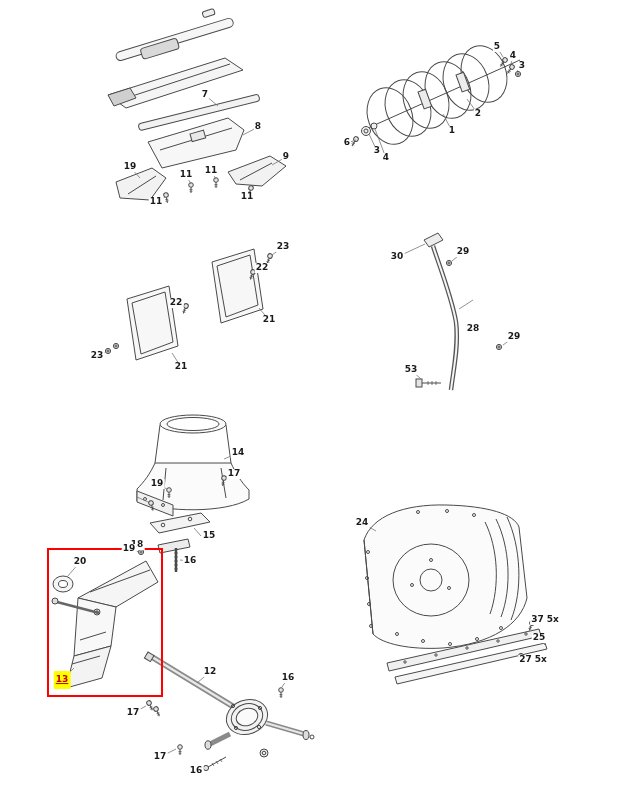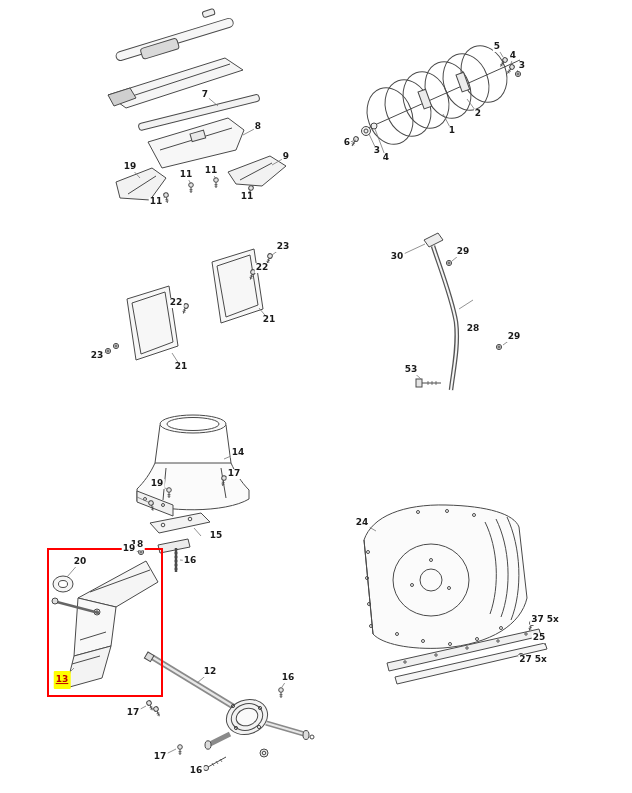--- a/index.html
+++ b/index.html
@@ -292,21 +292,21 @@
       <span class="part-label" style="left: 181px; top: 367px; color: rgb(26, 26, 26);">21</span>
       <span class="part-label" style="left: 397px; top: 257px; color: rgb(26, 26, 26);">30</span>
       <span class="part-label" style="left: 463px; top: 252px; color: rgb(26, 26, 26);">29</span>
       <span class="part-label" style="left: 473px; top: 300px; color: rgb(26, 26, 26); margin-top: 29px;">28</span>
       <span class="part-label" style="left: 514px; top: 337px; color: rgb(26, 26, 26);">29</span>
       <span class="part-label" style="left: 411px; top: 370px; color: rgb(26, 26, 26);">53</span>
       <span class="part-label" style="left: 238px; top: 453px; color: rgb(26, 26, 26);">14</span>
       <span class="part-label" style="left: 234px; top: 474px; color: rgb(26, 26, 26);">17</span>
       <span class="part-label" style="left: 157px; top: 484px; color: rgb(26, 26, 26);">19</span>
       <span class="part-label" style="left: 137px; top: 497px; color: rgb(26, 26, 26); margin-top: 48px;">18</span>
-      <span class="part-label" style="left: 216px; top: 536px; color: rgb(26, 26, 26); text-align: right;">15</span>
+      <span class="part-label" style="left: 209px; top: 536px; color: rgb(26, 26, 26); text-align: right;">15</span>
       <span class="part-label" style="left: 129px; top: 549px; color: rgb(26, 26, 26);">19</span>
       <span class="part-label" style="left: 190px; top: 561px; color: rgb(26, 26, 26);">16</span>
       <span class="part-label" style="left: 80px; top: 562px; color: rgb(26, 26, 26);">20</span>
       <span class="part-label highlighted" style="left: 62px; top: 680px; color: rgb(192, 0, 0); background: rgb(255, 255, 0);">13</span>
       <span class="part-label" style="left: 210px; top: 672px; color: rgb(26, 26, 26);">12</span>
       <span class="part-label" style="left: 288px; top: 678px; color: rgb(26, 26, 26);">16</span>
       <span class="part-label" style="left: 133px; top: 713px; color: rgb(26, 26, 26);">17</span>
       <span class="part-label" style="left: 160px; top: 757px; color: rgb(26, 26, 26);">17</span>
       <span class="part-label" style="left: 196px; top: 771px; color: rgb(26, 26, 26);">16</span>
       <span class="part-label" style="left: 362px; top: 523px; color: rgb(26, 26, 26);">24</span>

